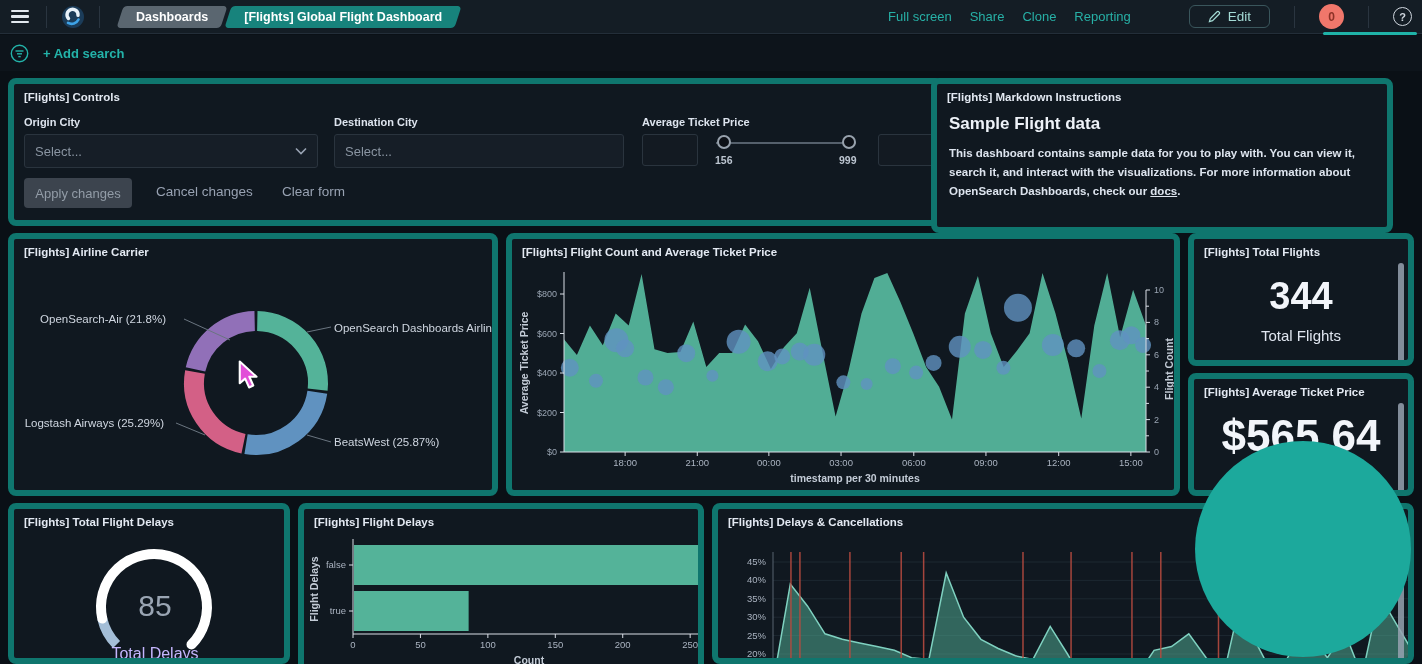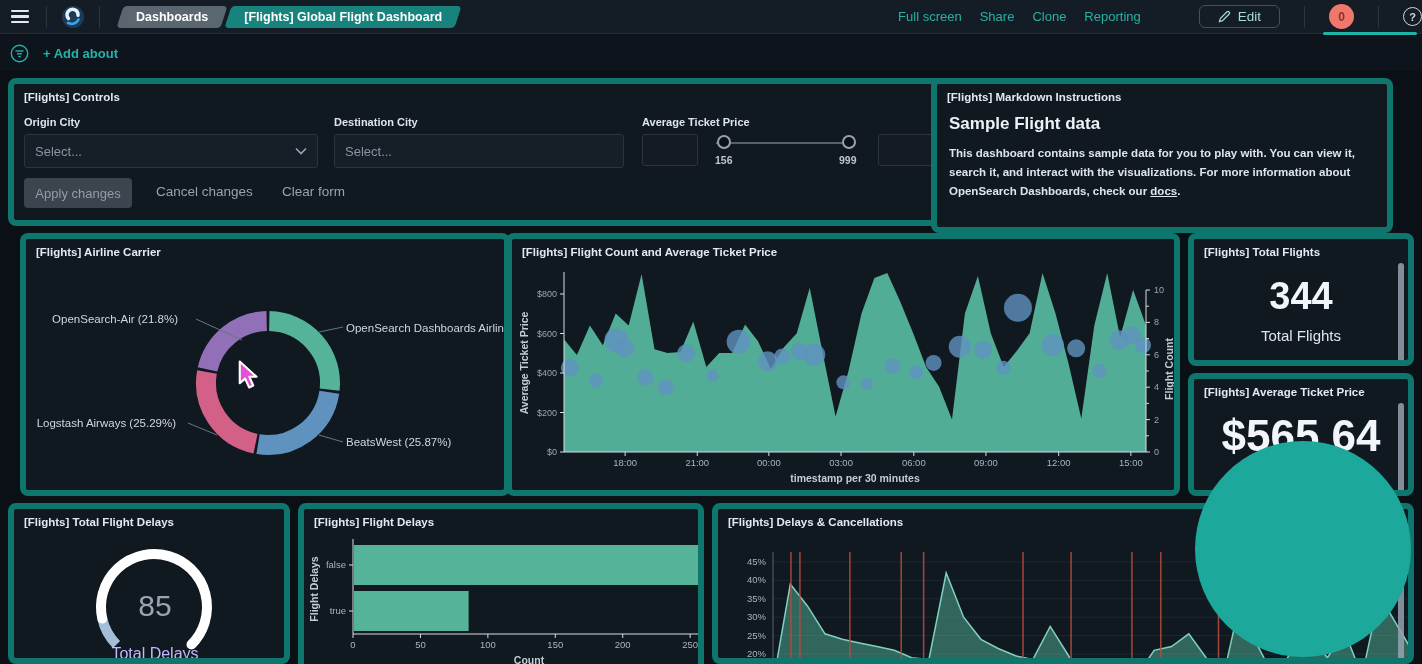--- a/index.html
+++ b/index.html
@@ -12,21 +12,21 @@
     border-bottom:1px solid #232e39; display:flex; align-items:center; z-index:30; }
   .nav-sep { width:1px; height:22px; background:#2a3540; margin:0 6px; }
   #hamburger { width:40px; height:34px; display:flex; flex-direction:column; justify-content:center; gap:3px; padding:0 11px; cursor:pointer; }
   #hamburger span { display:block; height:2.5px; background:#e2e8ef; border-radius:1px; }
   #logo { width:40px; display:flex; justify-content:center; }
   .chips { display:flex; align-items:center; margin-left:14px; gap:4px; }
   .chip { position:relative; height:22px; display:flex; align-items:center; padding:0 16px; font-size:12.5px; font-weight:700; color:#fff; cursor:pointer; }
   .chip::before { content:""; position:absolute; inset:0; transform:skewX(-18deg); border-radius:4px; z-index:-1; }
   .chip.grey::before { background:#5a6670; }
   .chip.teal::before { background:#17837c; }
-  #nav-right { margin-left:auto; display:flex; align-items:center; gap:18px; }
+  #nav-right { margin-left:auto; display:flex; align-items:center; gap:18px; padding-right:10px; }
   .nav-link { color:#27b0a6; font-size:13px; cursor:pointer; white-space:nowrap; }
   #edit-btn { display:flex; align-items:center; gap:7px; border:1px solid #3a565c; border-radius:6px;
     padding:3px 18px; color:#a5dcd6; font-size:13.5px; cursor:pointer;margin-left:40px; }
   #avatar { width:25px; height:25px; border-radius:50%; background:#f0776b; color:#8d3227;
     font-size:12px; font-weight:700; display:flex; align-items:center; justify-content:center; cursor:pointer; }
   #help-icon { width:19px; height:19px; border-radius:50%; border:1.5px solid #cfd6de; color:#cfd6de;
     font-size:11px; font-weight:700; display:flex; align-items:center; justify-content:center; cursor:pointer; }
   #loadbar { position:absolute; left:1323px; top:32px; width:94px; height:3px; background:#1fb3a8; border-radius:2px; z-index:31; }
 
   
@@ -121,21 +121,21 @@
   </div>
   <div id="loadbar"></div>
 
   <div id="filterbar">
     <svg width="19" height="19" viewBox="0 0 19 19">
       <circle cx="9.5" cy="9.5" r="8.2" fill="none" stroke="#23b3a9" stroke-width="1.4"></circle>
       <line x1="5.5" y1="7" x2="13.5" y2="7" stroke="#23b3a9" stroke-width="1.4"></line>
       <line x1="7" y1="9.8" x2="12" y2="9.8" stroke="#23b3a9" stroke-width="1.4"></line>
       <line x1="8.3" y1="12.6" x2="10.7" y2="12.6" stroke="#23b3a9" stroke-width="1.4"></line>
     </svg>
-    <span id="addfilter">+ Add about</span>
+    <span id="addfilter">+ Add search</span>
   </div>
 
   <div class="panel" style="left:8px; top:78px; width:936px; height:148px;">
     <div class="ptitle">[Flights] Controls</div>
     <div class="ctrl-label" style="left:10px; top:32px;">Origin City</div>
     <div class="sel" style="left:10px; top:50px; width:294px;">
       <span class="grow">Select...</span>
       <svg width="12" height="8" viewBox="0 0 12 8">
           <path d="M1 1.5l5 5 5-5" fill="none" stroke="#98a2b2" stroke-width="1.6"></path>
         </svg>
@@ -158,21 +158,21 @@
   </div>
 
   <div class="panel" style="left:931px; top:78px; width:462px; height:155px;">
     <div class="ptitle">[Flights] Markdown Instructions</div>
     <div id="md-head">Sample Flight data</div>
     <div id="md-body">
       <span>This dashboard contains sample data for you to play with. You can view it, search it, and interact with the visualizations. For more information about OpenSearch Dashboards, check our </span><a href="#">docs</a><span>.</span>
     </div>
   </div>
 
-  <div class="panel" style="left:20px; top:233px; width:490px; height:263px;">
+  <div class="panel" style="left:8px; top:233px; width:490px; height:263px;">
     <div class="ptitle">[Flights] Airline Carrier</div>
     <svg id="pie-svg" width="490" height="263">
         <path d="M 243.29843003276812 82.01359762455958 A 62 62 0 0 1 303.64803202499365 150.59698017621392" stroke="#54b399" stroke-width="20" fill="none"></path>
         <path d="M 303.31770336931913 153.17274514593018 A 62 62 0 0 1 232.04464141280707 205.19551319664217" stroke="#6092c0" stroke-width="20" fill="none"></path>
         <path d="M 229.4907718333116 204.72494718543385 A 62 62 0 0 1 180.99603430478274 132.93129775191525" stroke="#d36086" stroke-width="20" fill="none"></path>
         <path d="M 181.51305428991327 130.38642594081108 A 62 62 0 0 1 240.66262302082933 82.01442568778133" stroke="#9170b8" stroke-width="20" fill="none"></path>
         <line x1="170" y1="80" x2="216" y2="101" stroke="#6a7580" stroke-width="1"></line>
         <line x1="293" y1="93" x2="317" y2="88" stroke="#6a7580" stroke-width="1"></line>
         <line x1="162" y1="184" x2="191" y2="196" stroke="#6a7580" stroke-width="1"></line>
         <line x1="293" y1="196" x2="317" y2="203" stroke="#6a7580" stroke-width="1"></line>

